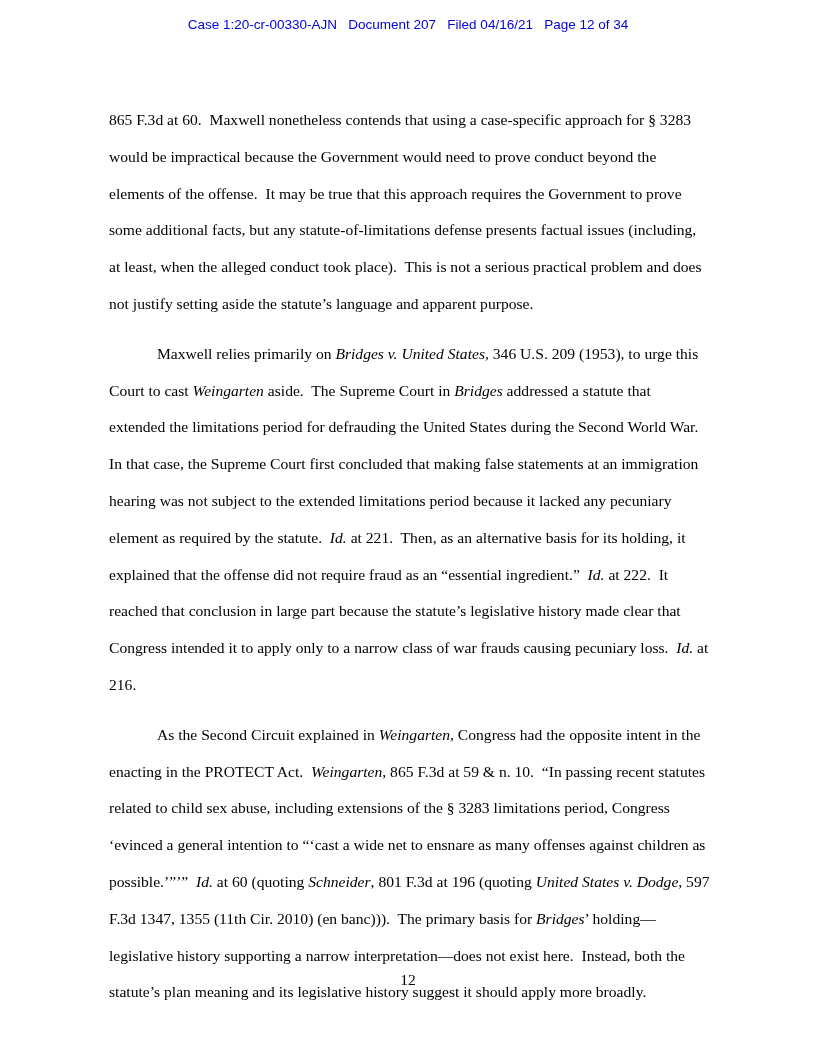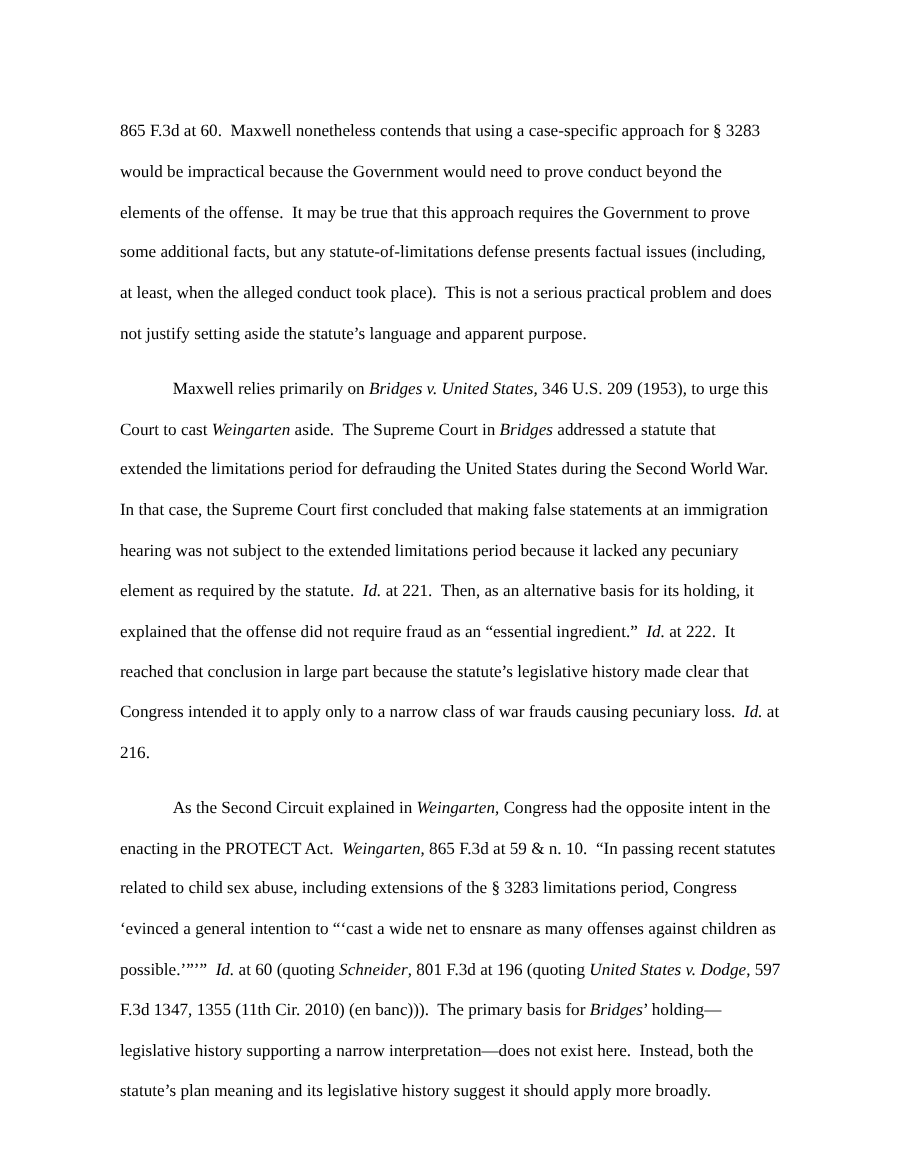--- a/index.html
+++ b/index.html
@@ -53,21 +53,23 @@
     width: 100%;
     text-align: center;
     font-size: 15.6px;
   }
 </style>
 </head>
 <body>
 
 <div class="page">
 
+  <div class="case-stamp">Case 1:20-cr-00330-AJN   Document 207   Filed 04/16/21   Page 12 of 34</div>
 
   <div class="body-text">
     <p class="para"><span>865 F.3d at 60.  Maxwell nonetheless contends that using a case-specific approach for § 3283 would be impractical because the Government would need to prove conduct beyond the elements of the offense.  It may be true that this approach requires the Government to prove some additional facts, but any statute-of-limitations defense presents factual issues (including, at least, when the alleged conduct took place).  This is not a serious practical problem and does not justify setting aside the statute’s language and apparent purpose.</span></p>
     <p class="para indent"><span>Maxwell relies primarily on </span><span class="italic">Bridges v. United States,</span><span> 346 U.S. 209 (1953), to urge this Court to cast </span><span class="italic">Weingarten</span><span> aside.  The Supreme Court in </span><span class="italic">Bridges</span><span> addressed a statute that extended the limitations period for defrauding the United States during the Second World War.  In that case, the Supreme Court first concluded that making false statements at an immigration hearing was not subject to the extended limitations period because it lacked any pecuniary element as required by the statute.  </span><span class="italic">Id.</span><span> at 221.  Then, as an alternative basis for its holding, it explained that the offense did not require fraud as an “essential ingredient.”  </span><span class="italic">Id.</span><span> at 222.  It reached that conclusion in large part because the statute’s legislative history made clear that Congress intended it to apply only to a narrow class of war frauds causing pecuniary loss.  </span><span class="italic">Id.</span><span> at 216.</span></p>
     <p class="para indent"><span>As the Second Circuit explained in </span><span class="italic">Weingarten</span><span>, Congress had the opposite intent in the enacting in the PROTECT Act.  </span><span class="italic">Weingarten</span><span>, 865 F.3d at 59 &amp; n. 10.  “In passing recent statutes related to child sex abuse, including extensions of the § 3283 limitations period, Congress ‘evinced a general intention to “‘cast a wide net to ensnare as many offenses against children as possible.’”’”  </span><span class="italic">Id.</span><span> at 60 (quoting </span><span class="italic">Schneider</span><span>, 801 F.3d at 196 (quoting </span><span class="italic">United States v. Dodge</span><span>, 597 F.3d 1347, 1355 (11th Cir. 2010) (en banc))).  The primary basis for </span><span class="italic">Bridges</span><span>’ holding—legislative history supporting a narrow interpretation—does not exist here.  Instead, both the statute’s plan meaning and its legislative history suggest it should apply more broadly.</span></p>
   </div>
 
+  <div class="page-number">12</div>
 
 </div>
 
 </body></html>

